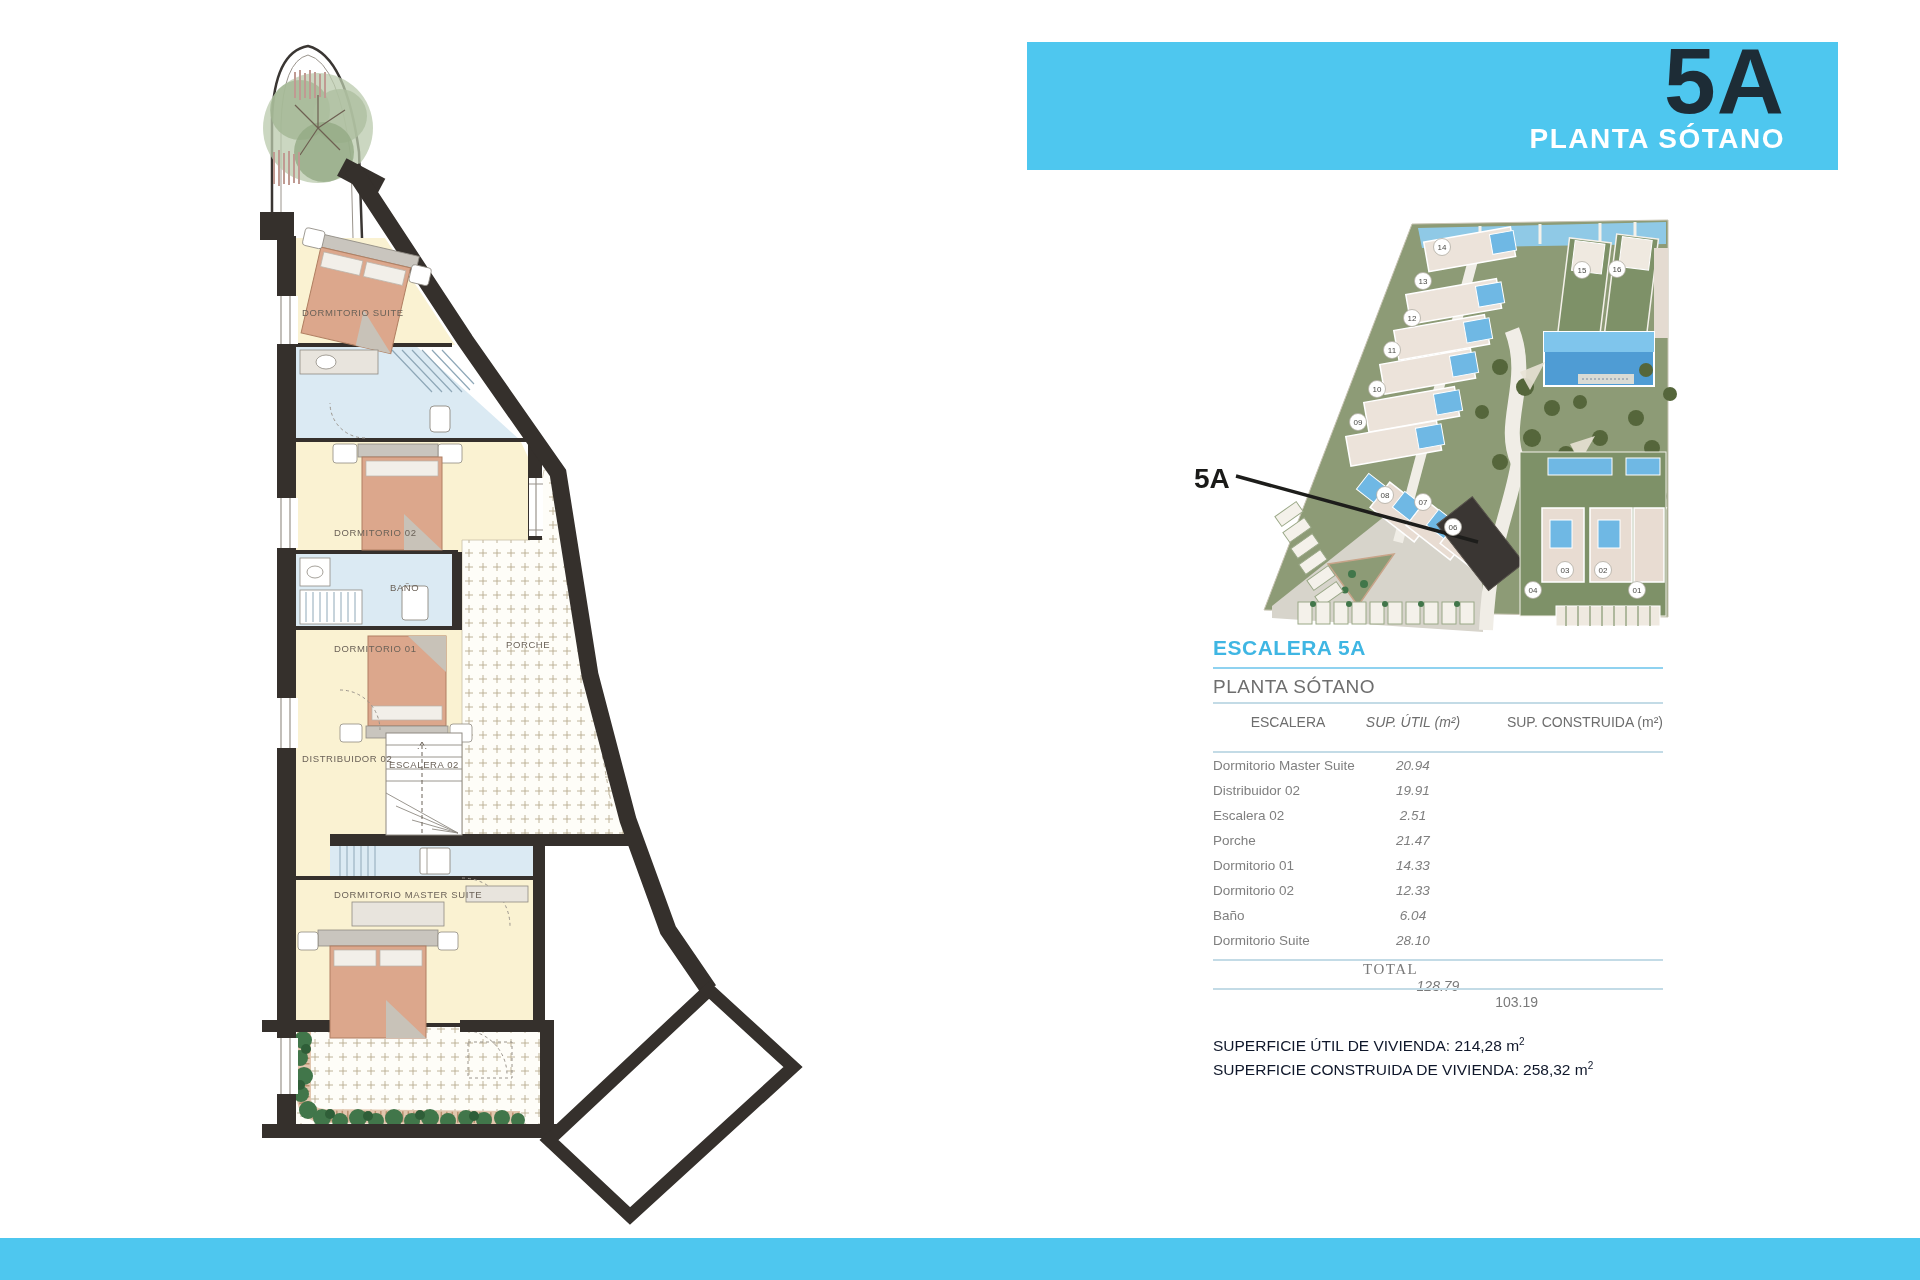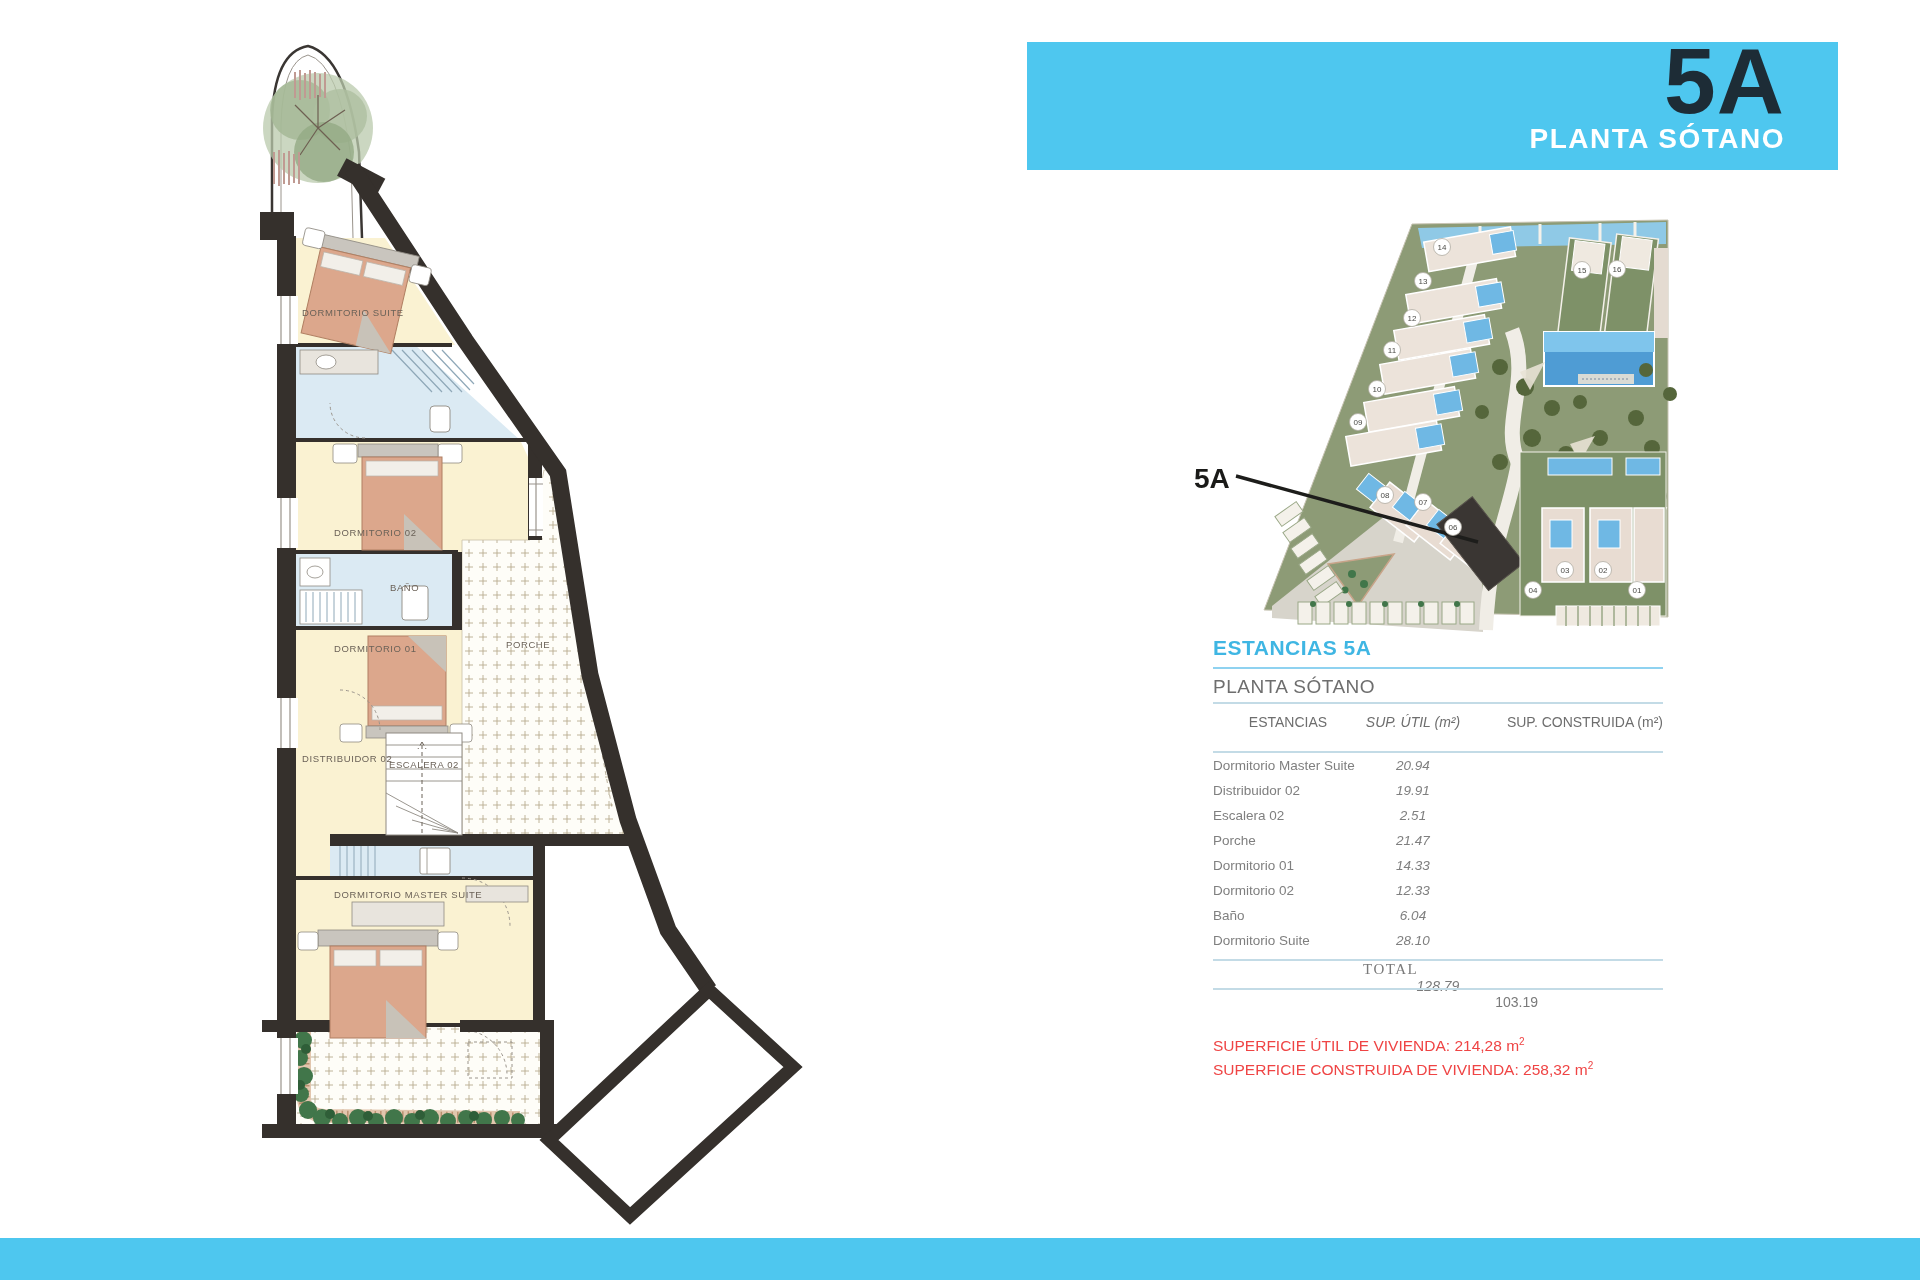--- a/index.html
+++ b/index.html
@@ -21,21 +21,21 @@
   .thead{position:absolute;left:0;top:78px;width:450px;display:flex;color:#6e6e6e;font-size:14px;}
   .trows{position:absolute;left:0;top:117px;width:450px;}
   .trow{display:flex;align-items:center;color:#7f7f7f;font-size:13.5px;min-height:25px;}
   .c-name{width:150px;}
   .c-util{width:100px;text-align:center;font-style:italic;}
   .c-con{width:200px;text-align:right;white-space:nowrap;}
   .trow .c-name{line-height:16px;padding:2px 0;}
   #total-row{position:absolute;left:0;top:325px;width:450px;height:27px;display:flex;align-items:center;
              color:#7a7a7a;font-size:14px;flex-direction:column;}
   #total-row .c-name{font-family:"Liberation Serif","DejaVu Serif",serif;font-size:15px;letter-spacing:1.5px;}
-  #summary{position:absolute;left:0;top:396px;color:#ef4444;font-size:15.5px;line-height:20px;}
+  #summary{position:absolute;left:0;top:396px;color:#0f172a;font-size:15.5px;line-height:20px;}
   #summary sup{font-size:10px;}
   
   text{font-family:"Liberation Sans","DejaVu Sans",sans-serif;}
   .room-label{font-size:9.5px;fill:#6b6258;letter-spacing:0.6px;}
   .badge-num{font-size:8px;fill:#4a4a46;text-anchor:middle;}
   .callout{font-size:28px;font-weight:800;fill:#1a1a18;}
 </style>
 </head>
 <body>
 
@@ -455,27 +455,27 @@
         <text x="402" y="61" class="badge-num">15</text>
       </g>
       <g>
         <circle cx="437" cy="57" r="8.5" fill="#ffffff" stroke="#b0aca2" stroke-width="0.8"></circle>
         <text x="437" y="60" class="badge-num">16</text>
       </g>
     </g>
 </svg>
 
 <div id="panel" class="abs" style="height:470px;">
-  <div class="panel-title" style="color:#3fb6e3;">ESTANCIAS 5A</div>
+  <div class="panel-title" style="color:#3fb6e3;">ESCALERA 5A</div>
   <div class="hline" style="top:31px;background:#8fd2f0;"></div>
   <div class="panel-subtitle">PLANTA SÓTANO</div>
   <div class="hline" style="top:66px;background:#c3dbe6;"></div>
 
   <div class="thead">
-    <div class="c-name" style="text-align:center;">ESTANCIAS</div>
+    <div class="c-name" style="text-align:center;">ESCALERA</div>
     <div class="c-util">SUP. ÚTIL (m²)</div>
     <div class="c-con">SUP. CONSTRUIDA (m²)</div>
   </div>
   <div class="hline" style="top:115px;background:#c3dbe6;"></div>
 
   <div class="trows" id="rows">
       <div class="trow">
         <div class="c-name">Dormitorio Master Suite</div>
         <div class="c-util">20.94</div>
         <div class="c-con"></div>

